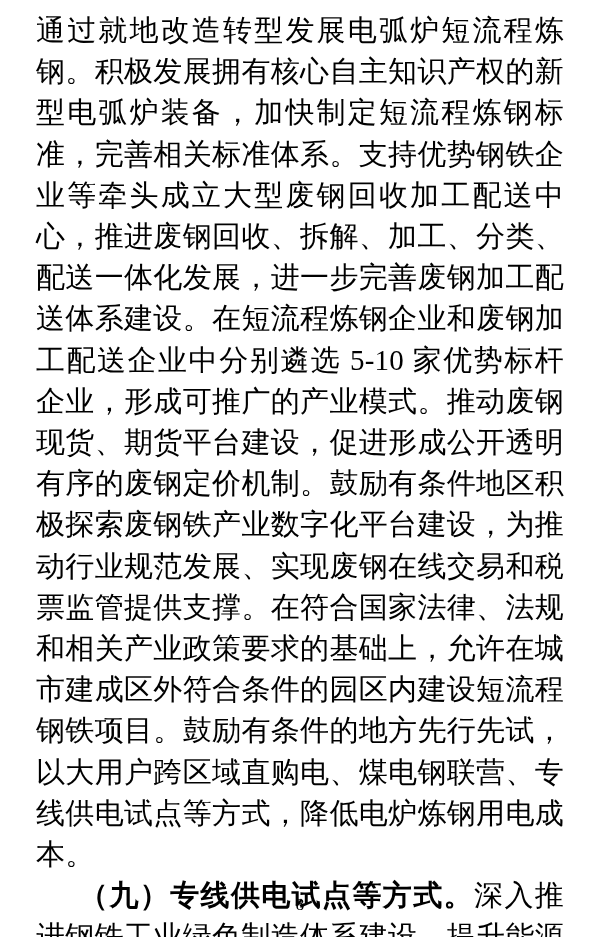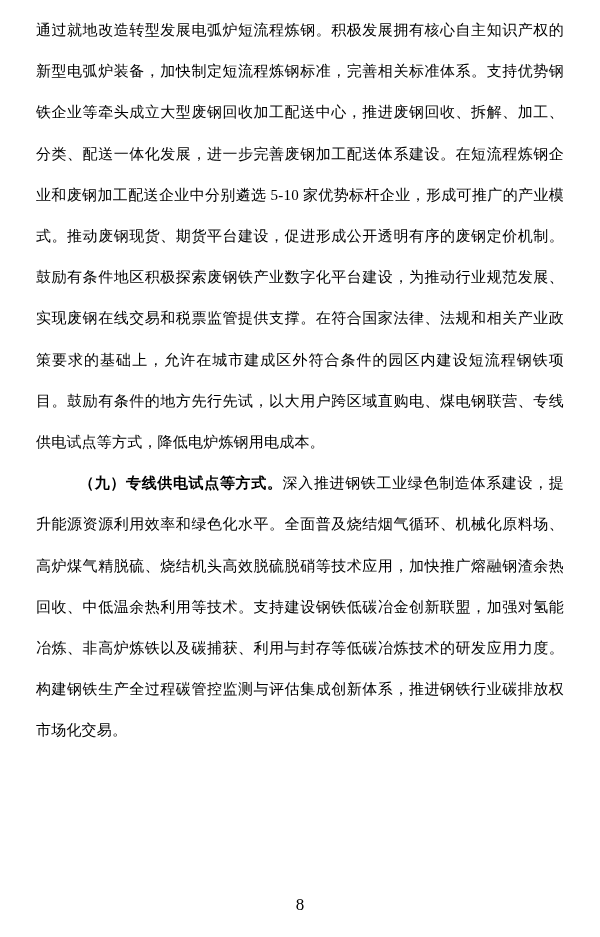--- a/index.html
+++ b/index.html
@@ -16,21 +16,21 @@
     overflow: hidden;
   }
   .page {
     width: 600px;
     height: 937px;
     box-sizing: border-box;
     padding: 10px 36px 0 36px;
     position: relative;
   }
   .para {
-    font-size: 15px;
+    font-size: 29px;
     line-height: 41.2px;
     text-align: justify;
     text-justify: inter-ideograph;
     letter-spacing: 0.2px;
     margin: 0;
     text-indent: 0;
   }
   .para + .para {
     margin-top: 0;
   }

